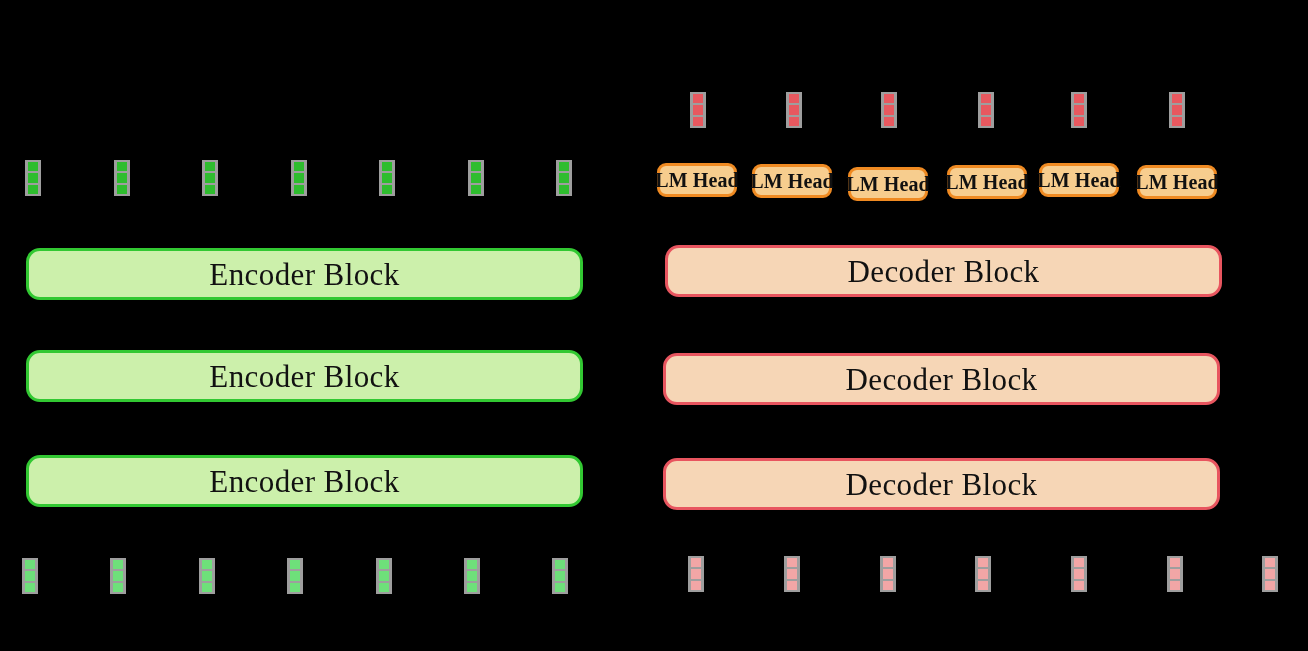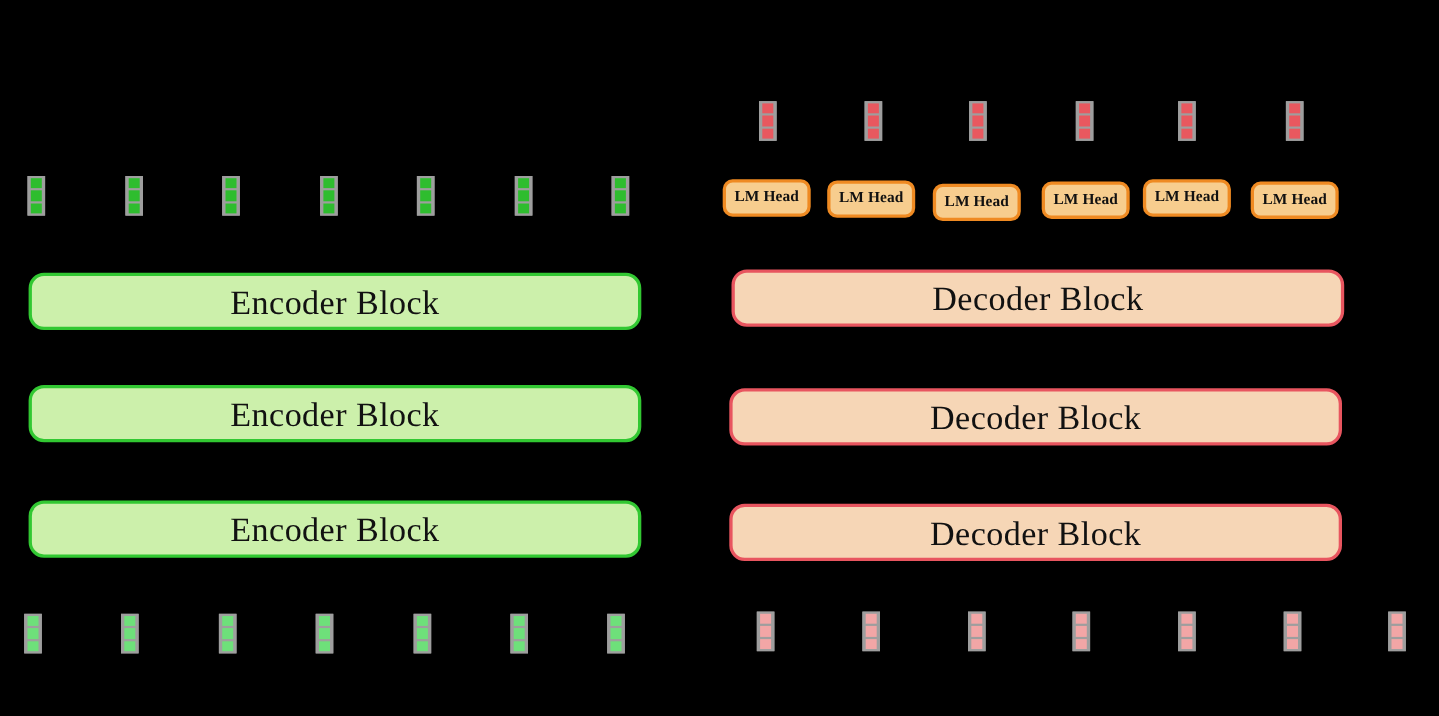--- a/index.html
+++ b/index.html
@@ -52,21 +52,21 @@
     border: 3px solid #ef8a22;
     border-radius: 9px;
     display: flex;
     align-items: center;
     justify-content: center;
     white-space: nowrap;
   }
   .lm-head .lm-head-label {
     font-family: "Liberation Serif", "DejaVu Serif", serif;
     font-weight: bold;
-    font-size: 14px;
+    font-size: 20px;
     color: #111111;
     letter-spacing: 0.1px;
   }
 
   
   .token-stack {
     position: absolute;
     box-sizing: border-box;
     display: flex;
     flex-direction: column;

